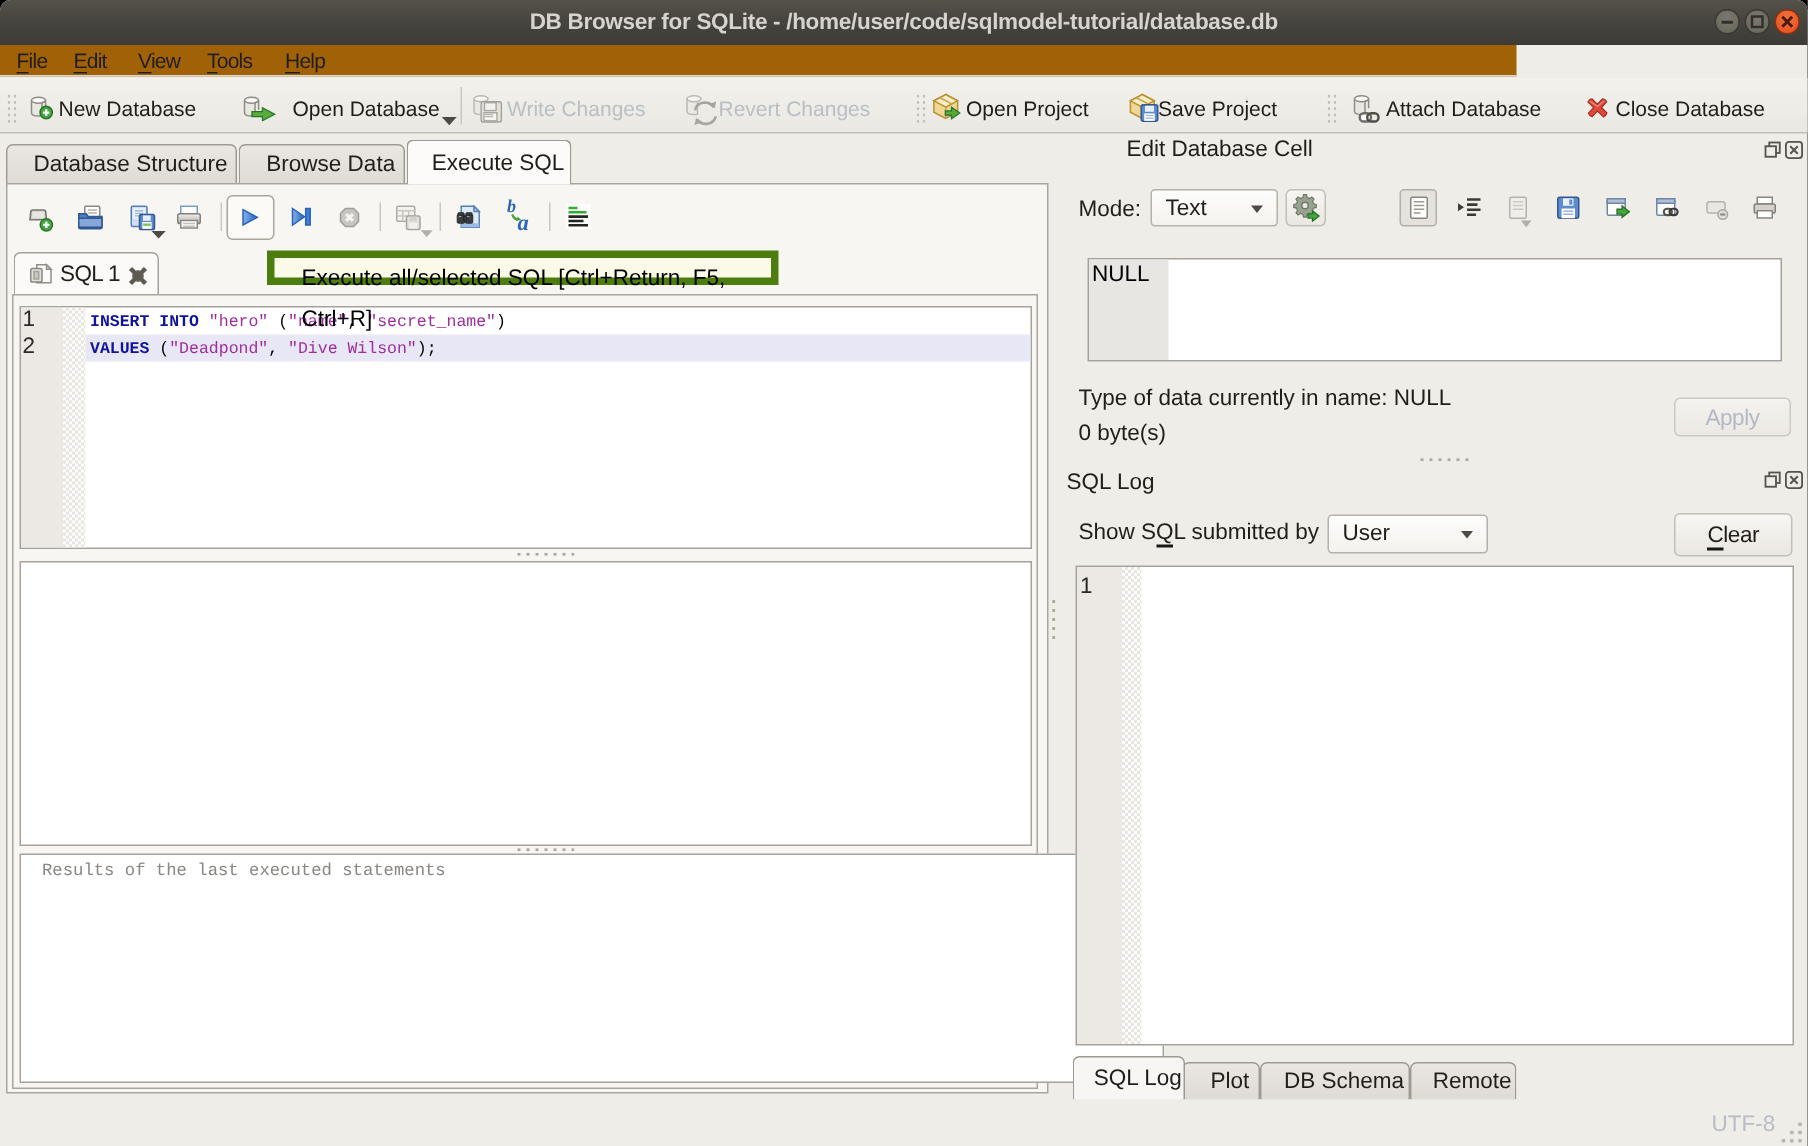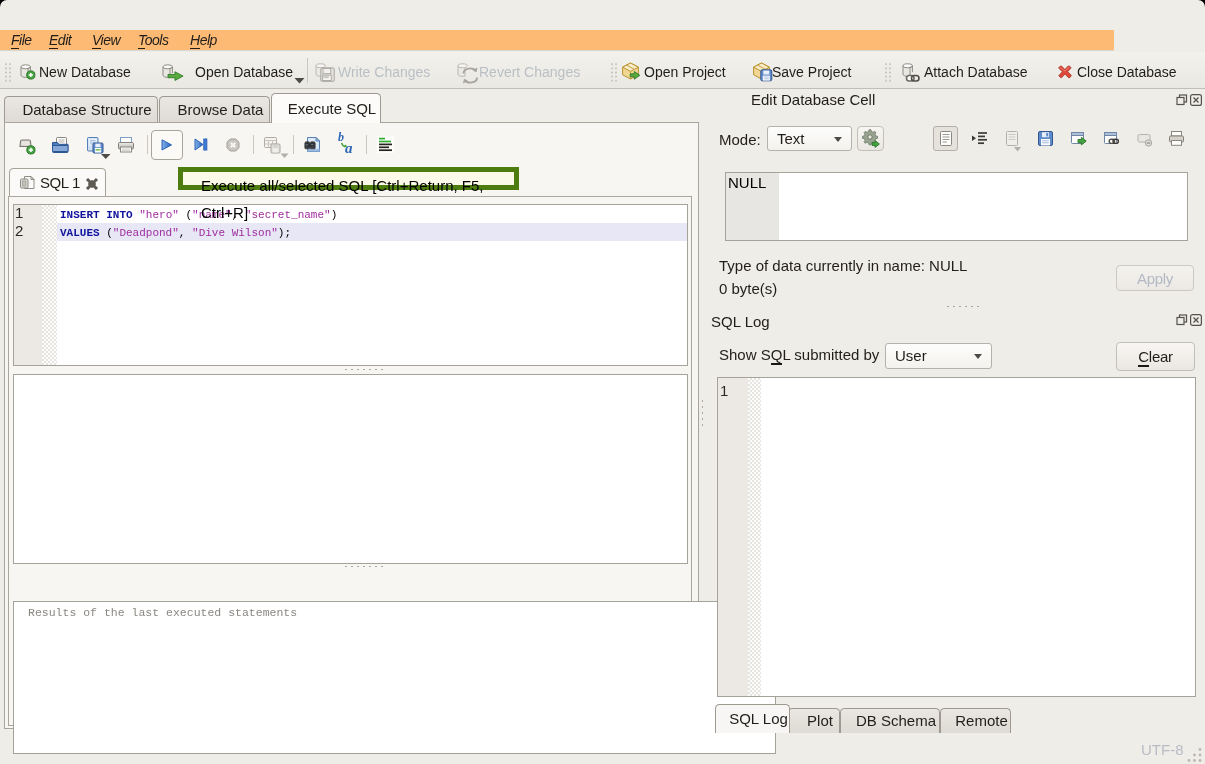--- a/index.html
+++ b/index.html
@@ -11,21 +11,21 @@
   
   #titlebar { position:absolute; top:0; left:0; width:1205px; height:30px;
     background:linear-gradient(#545249 0%, #47453f 45%, #3d3b36 100%);
     border-radius:7px 7px 0 0; }
   #title-text { position:absolute; top:6px; left:0; width:100%; text-align:center;
     color:#d7d3cd; font-weight:bold; font-size:15px; letter-spacing:-0.2px;}
   .winbtn { position:absolute; top:6px; width:17px; height:17px; border-radius:50%;
     background:radial-gradient(circle at 50% 35%, #7b786f, #676459); border:1px solid #3a3832; }
 
   
-  #menubar { position:absolute; top:30px; left:0; width:1114px; height:21px; background:#fdba74; border-bottom:1px solid #dbd8d2;font-style:italic;}
+  #menubar { position:absolute; top:30px; left:0; width:1011px; height:21px; background:#a16207; border-bottom:1px solid #dbd8d2;}
   .menuitem { position:absolute; top:2px; font-size:14px; letter-spacing:-0.5px; color:#211e1a; }
   .menuitem u { text-decoration:none; border-bottom:1.5px solid #211e1a; }
 
   
   #toolbar { position:absolute; top:52px; left:0; width:1205px; height:37px;
     background:linear-gradient(#f3f1ec, #eae8e2); border-bottom:1px solid #c2bfb8; }
   .tbtext { position:absolute; top:64px; font-size:14px; color:#211e1a; }
   .tbtext.dis { color:#b9bfc5; }
   .grip { position:absolute; width:7px; background-image:radial-gradient(circle, #c3c0b8 0.85px, rgba(0,0,0,0) 1.05px); background-size:4px 4.2px; }
   .vsep { position:absolute; width:1px; background:#cac7c0; }
@@ -64,20 +64,38 @@
   .combo .arr { position:absolute; right:9px; top:10px; width:0; height:0; border-left:4.5px solid transparent; border-right:4.5px solid transparent; border-top:5px solid #4e4b46; }
   .dlabel { position:absolute; font-size:15px; color:#211e1a; }
   u.mn { text-decoration:none; border-bottom:2px solid #1a1814; }
 
   #utf8 { position:absolute; left:1141px; top:741px; font-size:15px; color:#b9bcc6; }
 </style>
 </head>
 <body>
 <div id="app">
 
+  <div id="titlebar">
+    <div id="title-text">DB Browser for SQLite - /home/user/code/sqlmodel-tutorial/database.db</div>
+    <div class="winbtn" style="left:1143px;">
+      <svg width="15" height="15">
+          <path d="M3.7 7.8 h7.6" stroke="#312f2a" stroke-width="2"></path>
+        </svg>
+    </div>
+    <div class="winbtn" style="left:1162.5px;">
+      <svg width="15" height="15">
+          <rect x="4" y="4" width="7" height="7" fill="none" stroke="#312f2a" stroke-width="1.6"></rect>
+        </svg>
+    </div>
+    <div class="winbtn" style="left:1182.5px; background:radial-gradient(circle at 50% 35%, #f2703f, #e84e1d); border-color:#8a2f10;">
+      <svg width="15" height="15">
+          <path d="M4.2 4.2 L10.8 10.8 M10.8 4.2 L4.2 10.8" stroke="#4c1d08" stroke-width="2"></path>
+        </svg>
+    </div>
+  </div>
 
   <div id="menubar">
     <div class="menuitem" style="left:11px;"><u>F</u>ile</div>
     <div class="menuitem" style="left:49px;"><u>E</u>dit</div>
     <div class="menuitem" style="left:92px;"><u>V</u>iew</div>
     <div class="menuitem" style="left:138px;"><u>T</u>ools</div>
     <div class="menuitem" style="left:190px;"><u>H</u>elp</div>
   </div>
 
   <div id="toolbar">
@@ -305,21 +323,21 @@
     <div class="abs" style="left:43px; right:0; top:18px; height:17.5px; background:#e7e7f6;"></div>
     <div class="lnum" style="top:-1px;">1</div>
     <div class="lnum" style="top:17px;">2</div>
     <div class="mono codeline" style="top:0.5px;"><span class="kw">INSERT INTO</span> <span class="str">"hero"</span> (<span class="str">"name"</span>, <span class="str">"secret_name"</span>)</div>
     <div class="mono codeline" style="top:18.5px;"><span class="kw">VALUES</span> (<span class="str">"Deadpond"</span>, <span class="str">"Dive Wilson"</span>);</div>
   </div>
 
   <div class="dots-h" style="left:343px; top:368px; width:40px;"></div>
   <div class="frame" style="left:13px; top:374px; width:675px; height:190px;"></div>
   <div class="dots-h" style="left:343px; top:565px; width:40px;"></div>
-  <div class="frame" style="left:13px; top:601px; width:763px; height:153px;text-align:right;">
+  <div class="frame" style="left:13px; top:569px; width:763px; height:153px;text-align:right;">
     <div class="mono" style="position:absolute; left:14px; top:4px; font-size:11.5px; color:#8a8782;">Results of the last executed statements</div>
   </div>
 
   <div id="tooltip">Execute all/selected SQL [Ctrl+Return, F5, Ctrl+R]</div>
 
   <div class="dlabel" style="left:751px; top:91px;">Edit Database Cell</div>
   <div class="dlabel" style="left:711px; top:313px;">SQL Log</div>
   <div id="dockicons">
 
     <svg class="abs" style="left:1176px; top:94px;" width="12" height="12">

